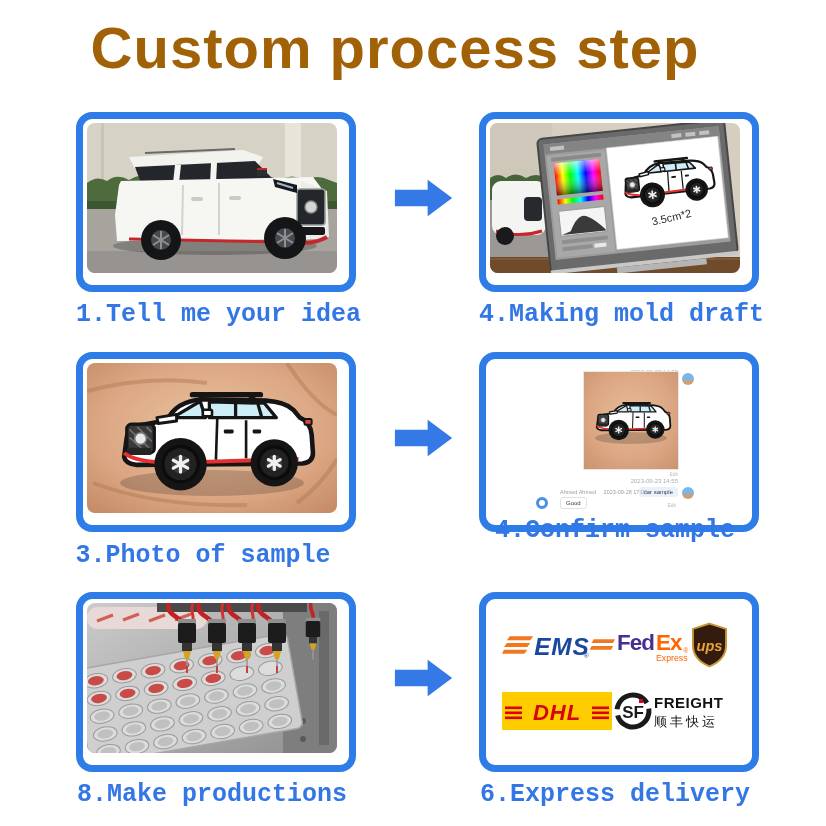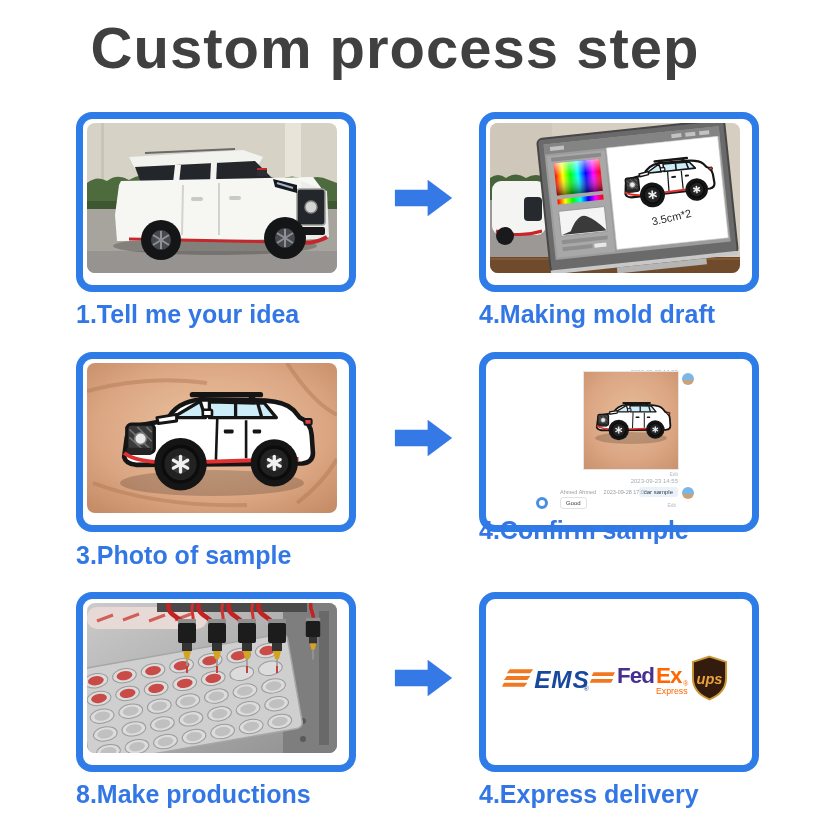--- a/index.html
+++ b/index.html
@@ -1,33 +1,33 @@
 <!DOCTYPE html>
 <html><head>
 <meta charset="utf-8">
 <style>
   html,body{margin:0;padding:0;}
   body{width:826px;height:826px;position:relative;background:#ffffff;
        font-family:"Liberation Sans",sans-serif;overflow:hidden;}
   svg text{font-family:"Liberation Sans",sans-serif;}
 
   .title{position:absolute;left:0;top:14px;width:790px;text-align:center;
-         font-size:58px;font-weight:bold;color:#404040;letter-spacing:1px;}
+         font-size:58px;font-weight:bold;color:#a16207;letter-spacing:1px;}
 
   .card{position:absolute;width:258px;height:158px;border:7px solid #2e7ce8;
         border-radius:16px;background:#fff;padding:4px;box-sizing:content-box;}
   .scene{width:250px;height:150px;border-radius:8px;overflow:hidden;position:relative;background:#fff;}
   .c1{left:76px;top:112px}.c2{left:479px;top:112px}
   .c3{left:76px;top:352px}.c4{left:479px;top:352px}
   .c5{left:76px;top:592px}.c6{left:479px;top:592px}
 
-  .step-label{position:absolute;width:272px;font-size:25px;
-              font-weight:bold;color:#3377e6;white-space:nowrap;}
+  .step-label{position:absolute;width:272px;text-align:center;font-size:25px;
+              font-weight:bold;color:#3377e6;white-space:nowrap;font-family:Liberation Mono, monospace;}
   .l1{left:76px;top:300px}.l2{left:479px;top:300px}
-  .l3{left:76px;top:541px}.l4{left:479px;top:516px}
+  .l3{left:67px;top:541px}.l4{left:479px;top:516px}
   .l5{left:76px;top:780px}.l6{left:479px;top:780px}
 
   .arrow{position:absolute;left:394px;width:60px;height:40px;}
   .a1{top:178px}.a2{top:418px}.a3{top:658px}
 
   
   .chat{background:#fff;font-family:"Liberation Sans",sans-serif;}
   .chat .ts{position:absolute;font-size:6px;color:#a8adb3;}
   .chat .edit{position:absolute;font-size:5px;color:#bcbcbc;}
   .chat .avatar-photo{position:absolute;width:12px;height:12px;border-radius:50%;
@@ -436,29 +436,50 @@
         <text x="0" y="23" font-size="23" font-weight="bold" fill="#472f91" letter-spacing="-1">Fed</text>
         <text x="40" y="23" font-size="23" font-weight="bold" fill="#ff6600" letter-spacing="-1">Ex</text>
         <text x="68" y="26" font-size="7" fill="#ff6600">®</text>
         <text x="40" y="34" font-size="9" fill="#ff6600">Express</text>
       </svg>
       <svg viewBox="0 0 38 46" width="38" height="46">
         <path d="M19,1 L36,6.5 V23 Q36,38 19,45 Q2,38 2,23 V6.5 Z" fill="#331b0e" stroke="#c99733" stroke-width="2"></path>
         <text x="19" y="29" text-anchor="middle" font-size="15" font-weight="bold" font-style="italic" fill="#e8a33d">ups</text>
       </svg>
     </div>
+    <div class="logo-row">
+      <svg viewBox="0 0 110 38" width="110" height="38">
+        <rect x="0" y="0" width="110" height="38" fill="#ffcc00"></rect>
+        <g fill="#d40511">
+          <rect x="3" y="14.5" width="17" height="2.6"></rect>
+            <rect x="3" y="19.5" width="17" height="2.6"></rect>
+            <rect x="3" y="24.5" width="17" height="2.6"></rect>
+          <rect x="90" y="14.5" width="17" height="2.6"></rect>
+            <rect x="90" y="19.5" width="17" height="2.6"></rect>
+            <rect x="90" y="24.5" width="17" height="2.6"></rect>
+        </g>
+        <text x="55" y="28" text-anchor="middle" font-size="22" font-weight="bold" font-style="italic" fill="#d40511" letter-spacing="1">DHL</text>
+      </svg>
+      <svg viewBox="0 0 116 46" width="116" height="46">
+        <circle cx="21" cy="23" r="16" fill="none" stroke="#1a1a1a" stroke-width="5" stroke-dasharray="40 6" transform="rotate(20 21 23)"></circle>
+        <text x="21" y="30" text-anchor="middle" font-size="17" font-weight="bold" fill="#1a1a1a">SF</text>
+        <rect x="27" y="11" width="4" height="4" fill="#e60012"></rect>
+        <text x="42" y="20" font-size="15" font-weight="bold" fill="#111111" letter-spacing="0.5">FREIGHT</text>
+        <text x="42" y="38" font-size="13" fill="#111111" letter-spacing="3">顺丰快运</text>
+      </svg>
+    </div>
   </div>
 </div>
 
 <div class="step-label l1">1.Tell me your idea</div>
 <div class="step-label l2">4.Making mold draft</div>
 <div class="step-label l3">3.Photo of sample</div>
 <div class="step-label l4">4.Confirm sample</div>
 <div class="step-label l5">8.Make productions</div>
-<div class="step-label l6">4.Express delivery</div>
+<div class="step-label l6">6.Express delivery</div>
 
 <svg class="arrow a1" viewBox="0 0 64 44">
   <polygon points="0,13 36,13 36,2 63,22 36,42 36,31 0,31" fill="#3579e6"></polygon>
 </svg>
 <svg class="arrow a2" viewBox="0 0 64 44">
   <polygon points="0,13 36,13 36,2 63,22 36,42 36,31 0,31" fill="#3579e6"></polygon>
 </svg>
 <svg class="arrow a3" viewBox="0 0 64 44">
   <polygon points="0,13 36,13 36,2 63,22 36,42 36,31 0,31" fill="#3579e6"></polygon>
 </svg>

